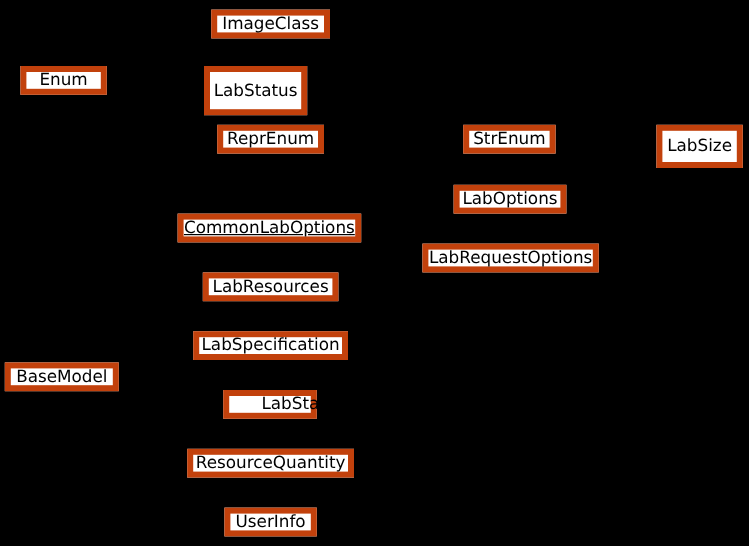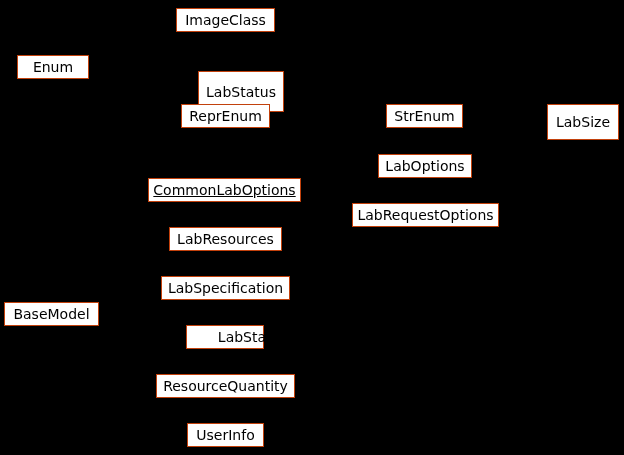--- a/index.html
+++ b/index.html
@@ -12,34 +12,34 @@
     width: 624px;
     height: 455px;
     background: #000000;
     overflow: hidden;
     font-family: "DejaVu Sans", "Liberation Sans", sans-serif;
   }
   .node {
     position: absolute;
     box-sizing: border-box;
     background: #ffffff;
-    border: 1px solid #c2410c;
+    border: 5px solid #c2410c;
     color: #000000;
     font-size: 14px;
     line-height: 1;
     display: flex;
     align-items: center;
     justify-content: center;
     white-space: nowrap;
     cursor: pointer;
   }
   
   .n0  { left: 176px; top: 8px;   width: 99px;  height: 24px; }
   .n1  { left: 17px;  top: 55px;  width: 72px;  height: 24px; }
-  .n2  { left: 198px; top: 55px;  width: 86px;  height: 41px; margin-top: 16px; }
+  .n2  { left: 170px; top: 55px;  width: 86px;  height: 41px; }
   .n3  { left: 181px; top: 104px; width: 89px;  height: 24px; }
   .n4  { left: 386px; top: 104px; width: 77px;  height: 24px; }
   .n5  { left: 547px; top: 104px; width: 72px;  height: 36px; text-align: center; }
   .n6  { left: 378px; top: 154px; width: 94px;  height: 24px; }
   .n7  { left: 148px; top: 178px; width: 153px; height: 24px; text-decoration: underline; }
   .n8  { left: 352px; top: 203px; width: 147px; height: 24px; }
   .n9  { left: 169px; top: 227px; width: 113px; height: 24px; }
   .n10 { left: 161px; top: 276px; width: 129px; height: 24px; }
   .n11 { left: 4px;   top: 302px; width: 95px;  height: 24px; text-align: center; }
   .n12 { left: 186px; top: 325px; width: 78px;  height: 24px; padding-left: 48px; }

